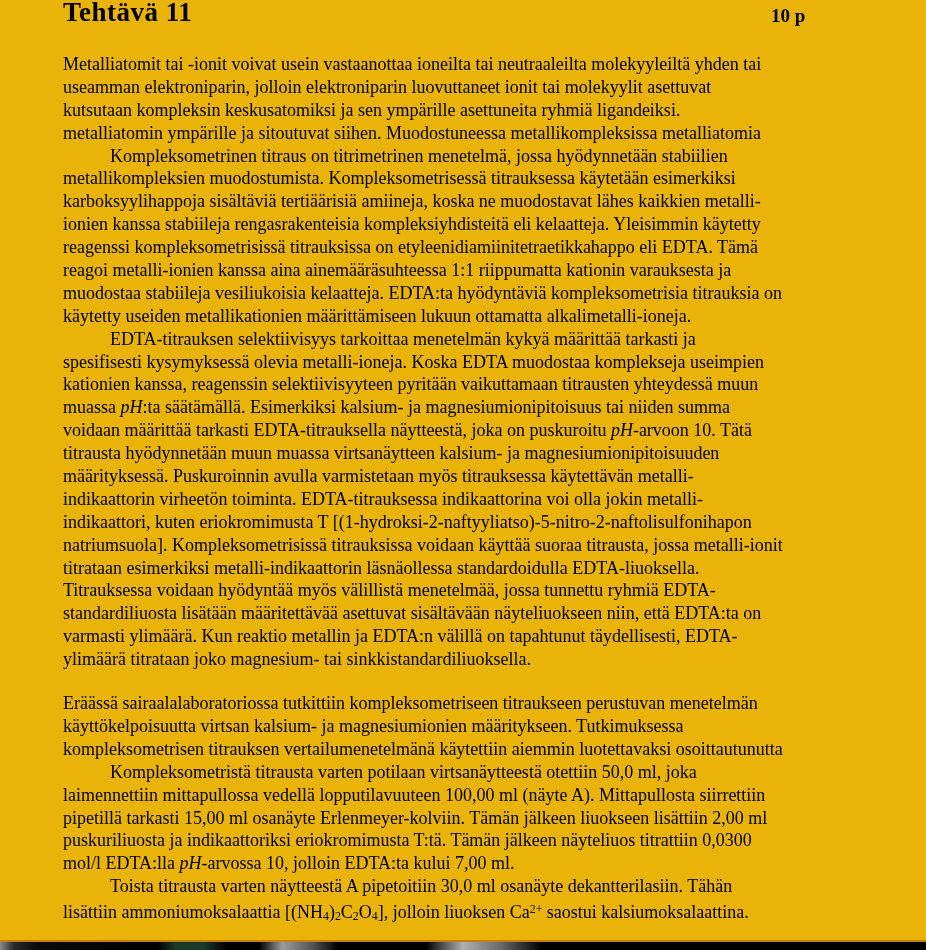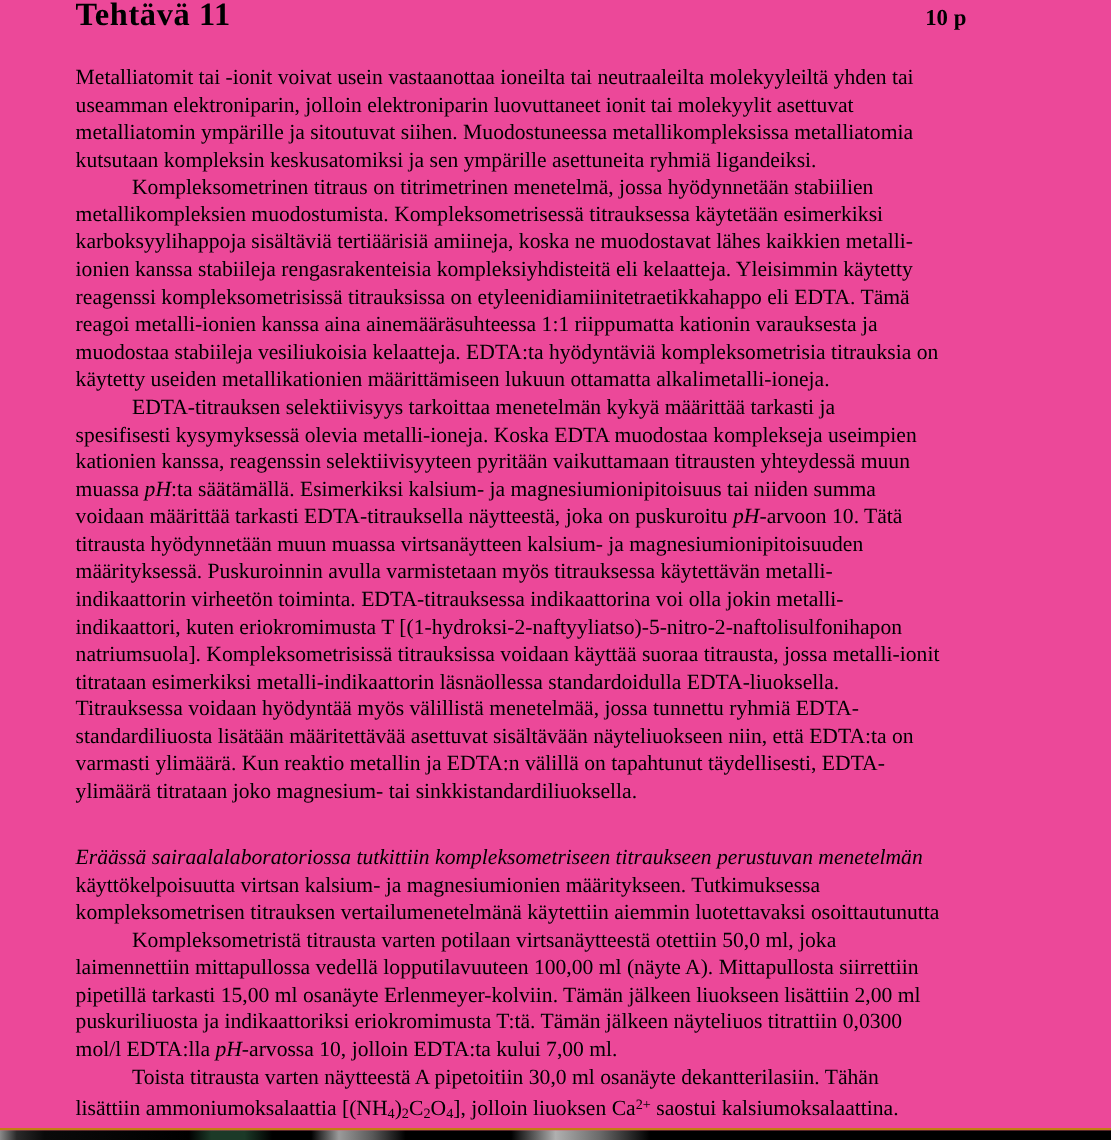--- a/index.html
+++ b/index.html
@@ -1,20 +1,20 @@
 <!DOCTYPE html>
 <html><head>
 <meta charset="utf-8">
 <style>
   html, body { margin: 0; padding: 0; background: #ffffff; }
   .page {
     position: relative;
     width: 926px;
     height: 950px;
-    background: #ec4899;
+    background: #eab308;
     overflow: hidden;
     font-family: "Liberation Serif", "DejaVu Serif", serif;
     color: #000000;
   }
   .title {
     position: absolute;
     left: 63px;
     top: -3px;
     font-size: 27px;
     font-weight: bold;
@@ -63,22 +63,22 @@
 </style>
 </head>
 <body>
 
 <div class="page">
   <div class="title">Tehtävä 11</div>
   <div class="points">10 p</div>
   <div class="doc-body">
       <div class="line"><span>Metalliatomit tai -ionit voivat usein vastaanottaa ioneilta tai neutraaleilta molekyyleiltä yhden tai</span></div>
       <div class="line"><span>useamman elektroniparin, jolloin elektroniparin luovuttaneet ionit tai molekyylit asettuvat</span></div>
+      <div class="line"><span>kutsutaan kompleksin keskusatomiksi ja sen ympärille asettuneita ryhmiä ligandeiksi.</span></div>
       <div class="line"><span>metalliatomin ympärille ja sitoutuvat siihen. Muodostuneessa metallikompleksissa metalliatomia</span></div>
-      <div class="line"><span>kutsutaan kompleksin keskusatomiksi ja sen ympärille asettuneita ryhmiä ligandeiksi.</span></div>
       <div class="line indent"><span>Kompleksometrinen titraus on titrimetrinen menetelmä, jossa hyödynnetään stabiilien</span></div>
       <div class="line"><span>metallikompleksien muodostumista. Kompleksometrisessä titrauksessa käytetään esimerkiksi</span></div>
       <div class="line"><span>karboksyylihappoja sisältäviä tertiäärisiä amiineja, koska ne muodostavat lähes kaikkien metalli-</span></div>
       <div class="line"><span>ionien kanssa stabiileja rengasrakenteisia kompleksiyhdisteitä eli kelaatteja. Yleisimmin käytetty</span></div>
       <div class="line"><span>reagenssi kompleksometrisissä titrauksissa on etyleenidiamiinitetraetikkahappo eli EDTA. Tämä</span></div>
       <div class="line"><span>reagoi metalli-ionien kanssa aina ainemääräsuhteessa 1:1 riippumatta kationin varauksesta ja</span></div>
       <div class="line"><span>muodostaa stabiileja vesiliukoisia kelaatteja. EDTA:ta hyödyntäviä kompleksometrisia titrauksia on</span></div>
       <div class="line"><span>käytetty useiden metallikationien määrittämiseen lukuun ottamatta alkalimetalli-ioneja.</span></div>
       <div class="line indent"><span>EDTA-titrauksen selektiivisyys tarkoittaa menetelmän kykyä määrittää tarkasti ja</span></div>
       <div class="line"><span>spesifisesti kysymyksessä olevia metalli-ioneja. Koska EDTA muodostaa komplekseja useimpien</span></div>
@@ -88,21 +88,21 @@
       <div class="line"><span>titrausta hyödynnetään muun muassa virtsanäytteen kalsium- ja magnesiumionipitoisuuden</span></div>
       <div class="line"><span>määrityksessä. Puskuroinnin avulla varmistetaan myös titrauksessa käytettävän metalli-</span></div>
       <div class="line"><span>indikaattorin virheetön toiminta. EDTA-titrauksessa indikaattorina voi olla jokin metalli-</span></div>
       <div class="line"><span>indikaattori, kuten eriokromimusta T [(1-hydroksi-2-naftyyliatso)-5-nitro-2-naftolisulfonihapon</span></div>
       <div class="line"><span>natriumsuola]. Kompleksometrisissä titrauksissa voidaan käyttää suoraa titrausta, jossa metalli-ionit</span></div>
       <div class="line"><span>titrataan esimerkiksi metalli-indikaattorin läsnäollessa standardoidulla EDTA-liuoksella.</span></div>
       <div class="line"><span>Titrauksessa voidaan hyödyntää myös välillistä menetelmää, jossa tunnettu ryhmiä EDTA-</span></div>
       <div class="line"><span>standardiliuosta lisätään määritettävää asettuvat sisältävään näyteliuokseen niin, että EDTA:ta on</span></div>
       <div class="line"><span>varmasti ylimäärä. Kun reaktio metallin ja EDTA:n välillä on tapahtunut täydellisesti, EDTA-</span></div>
       <div class="line"><span>ylimäärä titrataan joko magnesium- tai sinkkistandardiliuoksella.</span></div>
-      <div class="line" style="margin-top: 32px; font-style: italic;"><span>Eräässä sairaalalaboratoriossa tutkittiin kompleksometriseen titraukseen perustuvan menetelmän</span></div>
+      <div class="line" style="margin-top: 21px;"><span>Eräässä sairaalalaboratoriossa tutkittiin kompleksometriseen titraukseen perustuvan menetelmän</span></div>
       <div class="line"><span>käyttökelpoisuutta virtsan kalsium- ja magnesiumionien määritykseen. Tutkimuksessa</span></div>
       <div class="line"><span>kompleksometrisen titrauksen vertailumenetelmänä käytettiin aiemmin luotettavaksi osoittautunutta</span></div>
       <div class="line indent"><span>Kompleksometristä titrausta varten potilaan virtsanäytteestä otettiin 50,0 ml, joka</span></div>
       <div class="line"><span>laimennettiin mittapullossa vedellä lopputilavuuteen 100,00 ml (näyte A). Mittapullosta siirrettiin</span></div>
       <div class="line"><span>pipetillä tarkasti 15,00 ml osanäyte Erlenmeyer-kolviin. Tämän jälkeen liuokseen lisättiin 2,00 ml</span></div>
       <div class="line"><span>puskuriliuosta ja indikaattoriksi eriokromimusta T:tä. Tämän jälkeen näyteliuos titrattiin 0,0300</span></div>
       <div class="line"><span>mol/l EDTA:lla </span><i>pH</i><span>-arvossa 10, jolloin EDTA:ta kului 7,00 ml.</span></div>
       <div class="line indent"><span>Toista titrausta varten näytteestä A pipetoitiin 30,0 ml osanäyte dekantterilasiin. Tähän</span></div>
       <div class="line"><span>lisättiin ammoniumoksalaattia [(NH</span><sub>4</sub><span>)</span><sub>2</sub><span>C</span><sub>2</sub><span>O</span><sub>4</sub><span>], jolloin liuoksen Ca</span><sup>2+</sup><span> saostui kalsiumoksalaattina.</span></div>
     </div>

